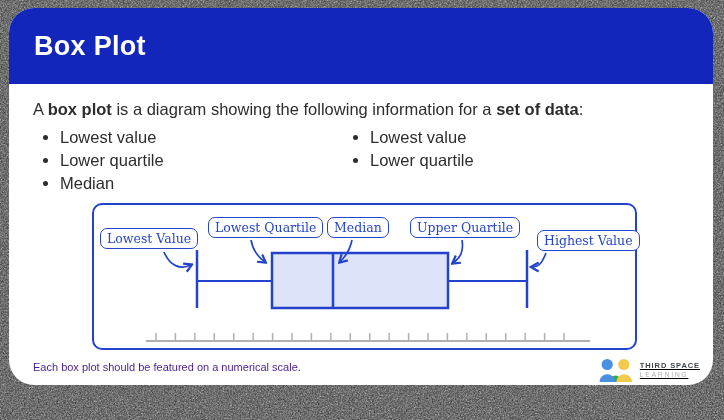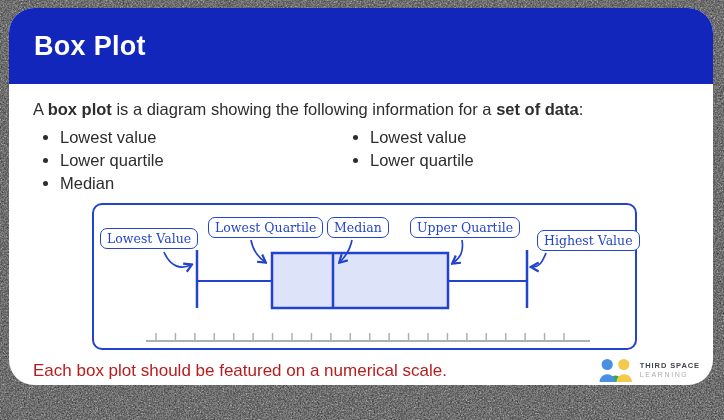--- a/index.html
+++ b/index.html
@@ -44,25 +44,25 @@
     border: 1.5px solid #2545cc; border-radius: 7px; padding: 1px 6px;
     line-height: 17px;
   }
   .lbl-lowest-value   { left: 6px;   top: 23px; }
   .lbl-lowest-quartile{ left: 114px; top: 12px; }
   .lbl-median         { left: 233px; top: 12px; }
   .lbl-upper-quartile { left: 316px; top: 12px; }
   .lbl-highest-value  { left: 443px; top: 25px; }
   .note {
     position: absolute; left: 24px; top: 353px;
-    font-size: 17px; color: #b91c1c;
+    font-size: 11px; color: #4c1d95;
   }
   .logo {
     position: absolute; right: 13px; top: 348px;
-    display: flex; align-items: center; gap: 7px;
+    display: flex; align-items: center; gap: 7px; text-decoration: underline;
   }
   .logo-text { display: flex; flex-direction: column; justify-content: center; }
   .logo-line1 {
     font-size: 7.5px; font-weight: 700; letter-spacing: 0.9px; color: #3f4449;
   }
   .logo-line2 {
     font-size: 7px; font-weight: 400; letter-spacing: 1.6px; color: #a9adb2;
     margin-top: 1px;
   }
 </style>

